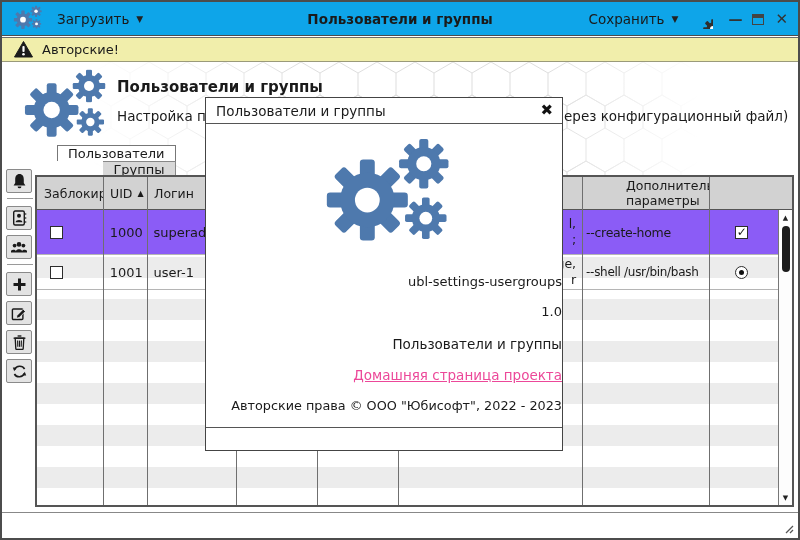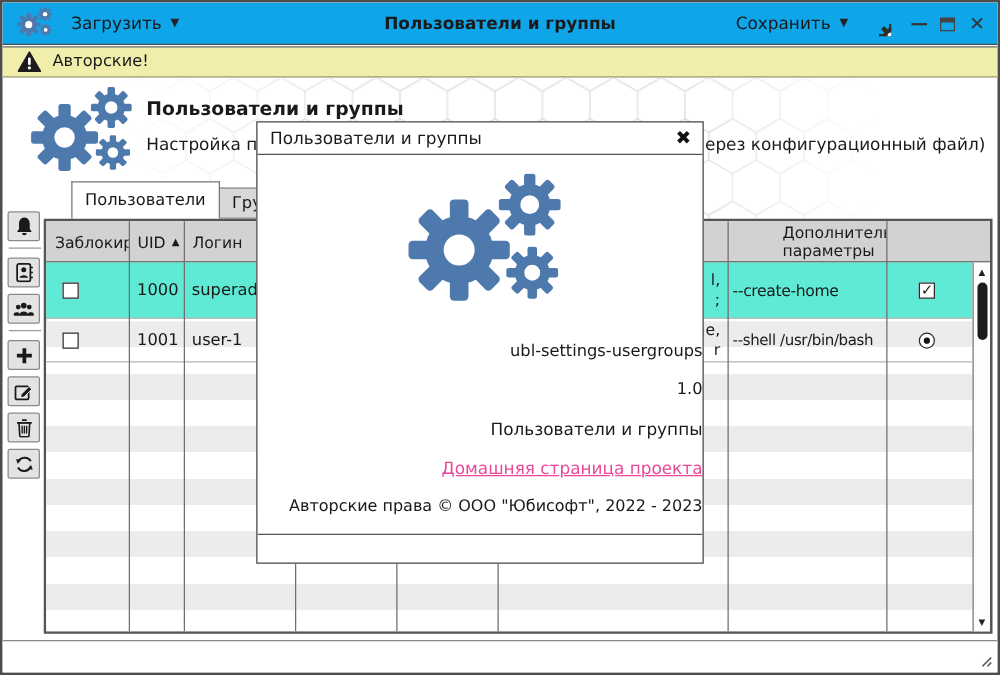--- a/index.html
+++ b/index.html
@@ -38,21 +38,21 @@
   .hexes { position:absolute; left:90px; top:60px; width:606px; height:116px; z-index:0; opacity:.55; }
   .hexfade { position:absolute; left:90px; top:60px; width:606px; height:116px; z-index:0;
              background:linear-gradient(to right,#fff 0,rgba(255,255,255,0) 35%,rgba(255,255,255,0) 75%,#fff 100%); }
   .app-header { position:absolute; left:0; top:60px; width:800px; height:90px; z-index:1; }
   .app-header .big-logo { position:absolute; left:18px; top:6px; width:92px; height:80px; color:#4e79ad; }
   .hdr-title { position:absolute; left:115px; top:16px; font-size:15px; font-weight:600; }
   .hdr-sub-left  { position:absolute; left:115px; top:46px; font-size:13.5px; }
   .hdr-sub-right { position:absolute; left:562px; top:46px; font-size:13.5px; white-space:nowrap; }
 
   
-  .tabs { position:absolute; left:55px; top:143px; height:30px; display:flex; align-items:flex-end; z-index:2; }
+  .tabs { position:absolute; left:55px; top:143px; height:30px; display:flex; align-items:flex-end; z-index:2;flex-direction:column; }
   .tab { font-size:13px; padding:0 10px; display:flex; align-items:center; justify-content:center; }
   .tab.active { background:#fff; height:30px; border:1px solid #777; border-bottom:none; position:relative; z-index:3; }
   .tab.inactive { background:#d8d8d8; height:25px; border:1px solid #888; border-left:none; }
 
   
   .side { position:absolute; left:4px; top:167px; width:28px; z-index:1; }
   .sbtn { width:26px; height:24px; background:#e3e3e3; border:1px solid #8a8a8a; border-radius:2px;
           display:flex; align-items:center; justify-content:center; margin-bottom:5px; color:#1a1a1a; }
   .sep { height:1px; background:#9a9a9a; margin:2px 1px 7px 1px; }
 
@@ -64,21 +64,21 @@
   .th { display:flex; align-items:center; padding-left:7px; overflow:hidden; white-space:nowrap; }
   .th.wrap { white-space:normal; line-height:1.2; font-size:12.5px;padding-left:44px; }
   .th.center { justify-content:center; padding-left:0; text-align:center; }
   .sort { font-size:8px; margin-left:5px; }
   .rows { position:absolute; left:0; top:33px; right:14px; bottom:0; }
   .stripes { position:absolute; left:0; right:0; top:80px; bottom:0;
              background:repeating-linear-gradient(to bottom,#ececec 0 21px,#ffffff 21px 42px); }
   .vlines div { position:absolute; top:0; bottom:0; width:1px; background:#6f6f6f; }
   .row { position:absolute; left:0; right:0; display:flex; align-items:center; font-size:13px;
          border-bottom:1px solid #b5b5b5; }
-  .row.selected { background:#5eead4; }
+  .row.selected { background:#8b5cf6; }
   .cell { overflow:hidden; display:flex; align-items:center; height:100%; padding-left:7px; }
   .cell.frag { justify-content:flex-end; padding-right:3px; white-space:pre-line; text-align:right;
                line-height:1.25; font-size:12.5px; }
   .cell.params { font-size:12px; letter-spacing:-0.3px; white-space:nowrap; }
   .cell.status { justify-content:center; padding-left:0; }
   .cb { width:13px; height:13px; border:1.5px solid #2c2c2c; background:#fff; display:inline-flex;
         align-items:center; justify-content:center; font-size:12px; font-weight:700; line-height:1; }
   .radio { width:13px; height:13px; border:1.5px solid #2c2c2c; border-radius:50%; background:#fff; position:relative; }
   .radio::after { content:""; position:absolute; left:3px; top:3px; width:5px; height:5px; border-radius:50%; background:#111; }
   .vscroll { position:absolute; right:0; top:33px; bottom:0; width:14px; background:#fdfdfd;

